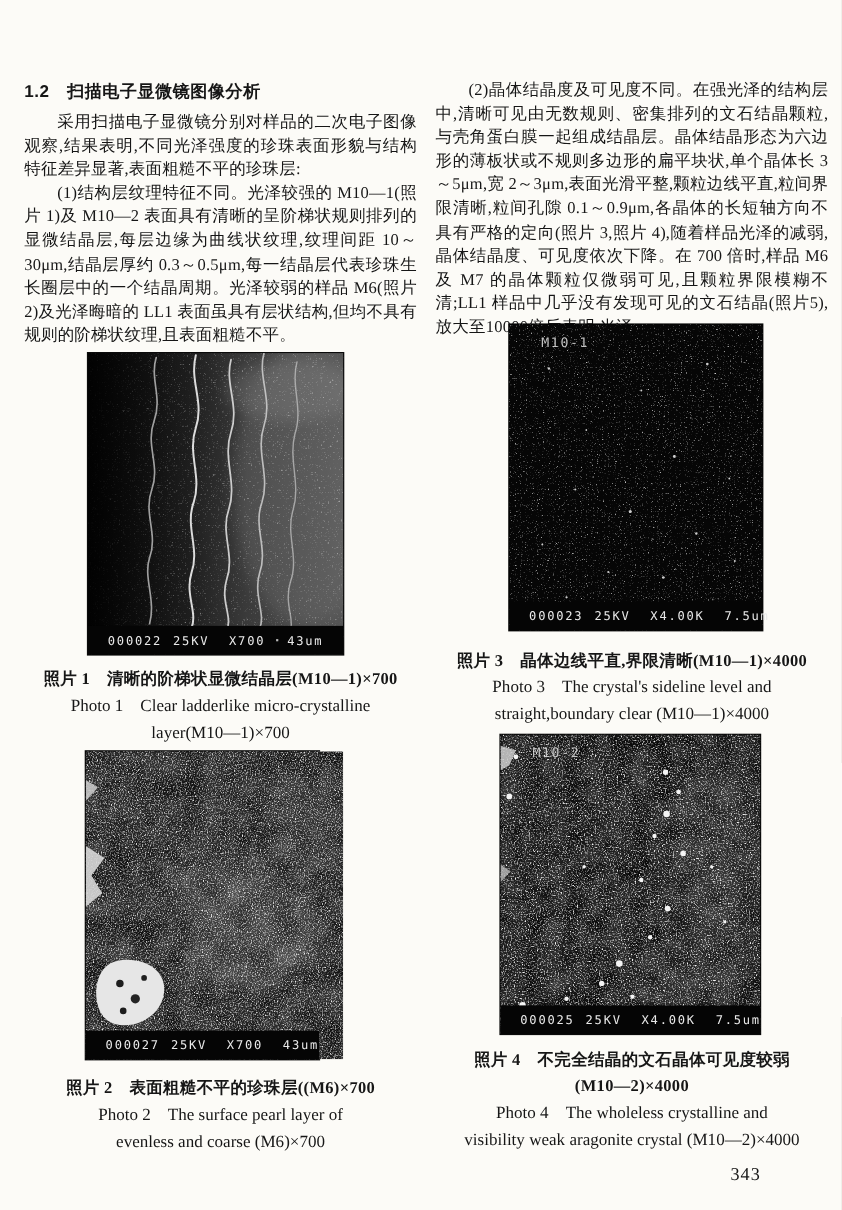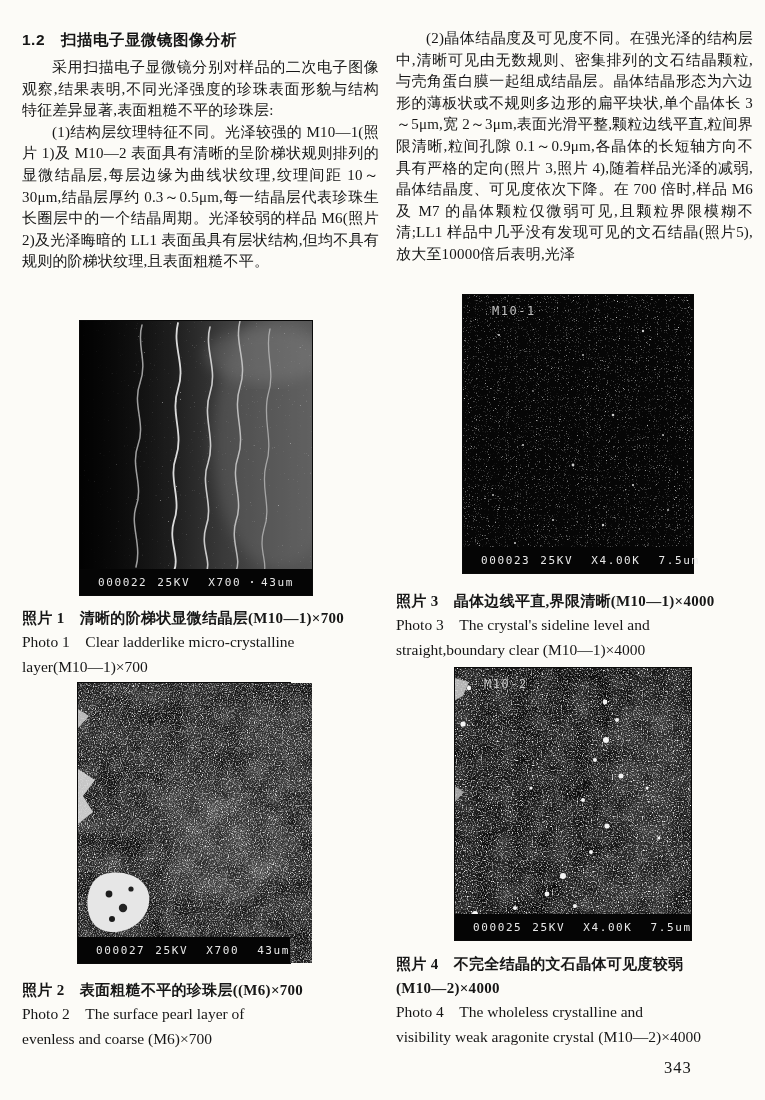--- a/index.html
+++ b/index.html
@@ -1,21 +1,21 @@
 <!DOCTYPE html>
 <html><head>
 <meta charset="utf-8">
 <style>
   html,body{margin:0;padding:0;background:#e8e6e0;}
   .page{
     position:relative;width:765px;height:1100px;margin:0 auto;
     background:#fcfbf7;color:#161616;overflow:hidden;
     font-family:"Liberation Serif","DejaVu Serif",serif;
   }
-  .col{position:absolute;width:357px;}
+  .col{position:absolute;width:357px;margin-top:44px;}
   .col-left{left:22px;top:28px;}
   .col-right{left:396px;top:28px;}
   .section-heading{
     font-family:"Liberation Sans","DejaVu Sans",sans-serif;
     font-size:15.5px;font-weight:700;margin:0 0 5px 0;line-height:24px;
     letter-spacing:0.5px;
   }
   .para{
     font-size:15px;line-height:21.6px;margin:0;
     text-align:justify;text-indent:2em;letter-spacing:0.2px;
@@ -32,21 +32,21 @@
   .bar-id{margin-right:10px;}
   .bar-kv{margin-right:18px;}
   .bar-mag{margin-right:4px;}
   .dotline{flex:1;height:0;border-bottom:2px dotted #dcdcdc;margin:0 8px 0 6px;opacity:.85;}
   .sem-label{
     position:absolute;top:9px;left:12px;color:#d6d6d6;
     font-family:"DejaVu Sans Mono","Liberation Mono",monospace;
     font-size:12px;letter-spacing:1.5px;opacity:.9;margin-left:17px;
   }
   
-  .caption{position:absolute;}
+  .caption{position:absolute;text-align:center;}
   .cap-zh{font-size:15px;font-weight:700;line-height:24px;letter-spacing:0.3px;}
   .cap-en{font-size:15.5px;line-height:24.5px;}
   .page-number{position:absolute;left:664px;top:1058px;width:72px;text-align:left;font-size:16.5px;letter-spacing:1px;}
 </style>
 </head>
 <body>
 
 <div class="page">
 
   <div class="col col-left">

